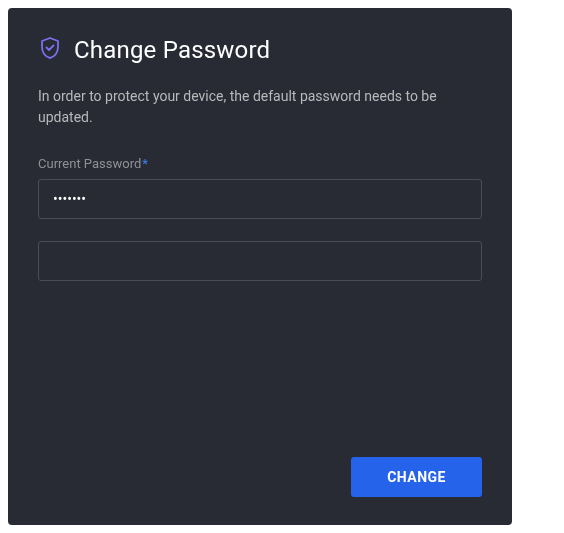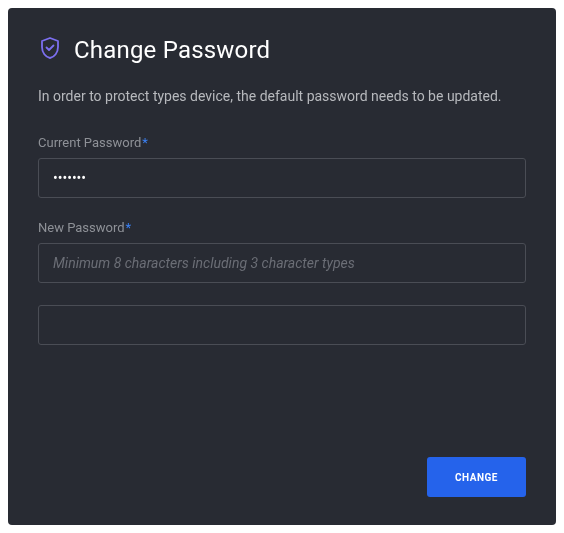--- a/index.html
+++ b/index.html
@@ -6,21 +6,21 @@
       box-sizing: border-box;
       margin: 0;
       padding: 0;
     }
     body {
       background: #ffffff;
       font-family: -apple-system, BlinkMacSystemFont, "Segoe UI", Roboto, Helvetica, Arial, sans-serif;
       padding: 8px;
     }
     .panel {
-      width: 548px;
+      width: 504px;
       height: 517px;
       background: #282b33;
       border-radius: 4px;
       padding: 28px 30px;
       position: relative;
     }
     .header {
       display: flex;
       align-items: center;
       gap: 12px;
@@ -76,23 +76,23 @@
     .footer {
       position: absolute;
       bottom: 28px;
       right: 30px;
     }
     .btn-primary {
       background: #2563eb;
       color: #ffffff;
       border: none;
       border-radius: 3px;
-      padding: 0 28px;
+      padding: 0 36px;
       height: 40px;
-      font-size: 10px;
+      font-size: 14px;
       font-weight: 700;
       letter-spacing: 0.5px;
       cursor: pointer;
       font-family: inherit;
     }
   </style>
 </head>
 <body>
 
 <div class="panel">
@@ -100,35 +100,29 @@
   <div class="header">
     <span>
       <svg viewBox="0 0 24 24" fill="none" stroke="#7c6ff0" stroke-width="1.8" stroke-linecap="round" stroke-linejoin="round">
         <path d="M12 2 L4 5 V11 C4 16.5 7.5 21 12 22 C16.5 21 20 16.5 20 11 V5 Z"></path>
         <path d="M8.5 11.5 L11 14 L15.5 9.5"></path>
       </svg>
     </span>
     <h1 class="title">Change Password</h1>
   </div>
 
-  <p class="description">In order to protect types device, the default password needs to be updated.</p>
+  <p class="description">In order to protect your device, the default password needs to be updated.</p>
 
   <div class="form-group">
     <label class="label">
       <span>Current Password</span><span class="required">*</span>
     </label>
     <input type="password" class="input" value="•••••••" style="">
   </div>
 
-  <div class="form-group">
-    <label class="label">
-      <span>New Password</span><span class="required">*</span>
-    </label>
-    <input type="password" class="input" placeholder="Minimum 8 characters including 3 character types" style="">
-  </div>
 
   <div class="form-group">
     <input type="password" class="input" style="">
   </div>
 
   <div class="footer">
     <button class="btn-primary">CHANGE</button>
   </div>
 
 </div>

